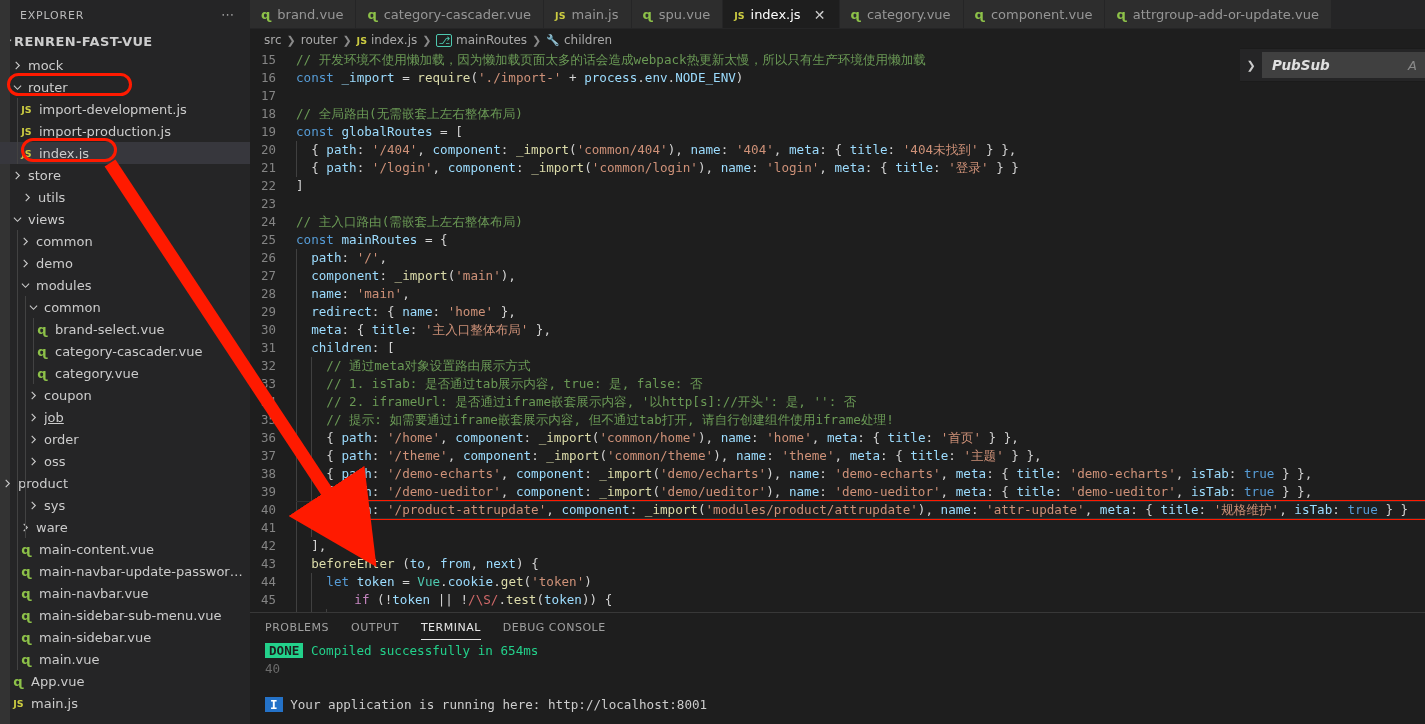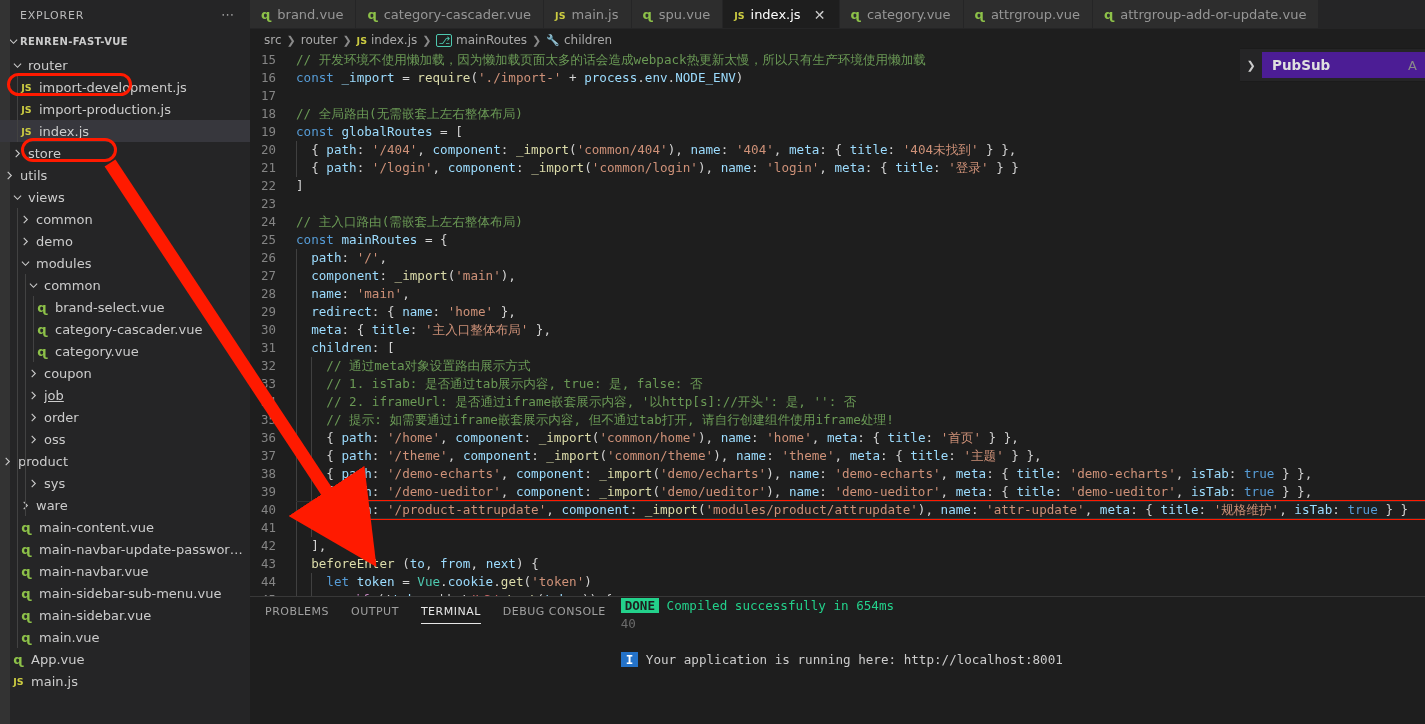--- a/index.html
+++ b/index.html
@@ -19,22 +19,22 @@
   }
   .side-rail { position: absolute; left: 0; top: 0; width: 10px; height: 724px; background: #333333; }
   .side-head {
     height: 30px; display: flex; align-items: center;
     padding-left: 20px; padding-right: 14px;
     color: #bbbbbb; font-size: 11px; letter-spacing: .8px;
     text-transform: uppercase; flex: none; justify-content: space-between;
   }
   .side-head .dots { color: #9a9a9a; font-size: 13px; letter-spacing: 2px; line-height: 8px; }
   .proj-row {
-    height: 22px; display: flex; align-items: center; padding-left: 6px;
-    color: #cccccc; font-size: 10px; font-weight: bold; letter-spacing: .4px; flex: none;
+    height: 22px; display: flex; align-items: center; padding-left: 0;
+    color: #cccccc; font-size: 13px; font-weight: bold; letter-spacing: .4px; flex: none;
   }
   .tree { flex: 1; overflow: hidden; padding-top: 2px; }
   .row {
     height: 22px; display: flex; align-items: center; gap: 4px;
     color: #cccccc; font-size: 13px; white-space: nowrap;
     position: relative;
   }
   .row.selected { background: #37373d; }
   .row .lbl { overflow: hidden; text-overflow: ellipsis; }
   .chev { width: 14px; flex: none; color: #cccccc; font-size: 10px; display: flex; align-items: center; justify-content: center; }
@@ -95,40 +95,40 @@
   .prop { color: #9cdcfe; }
 
   .vguide { position: absolute; top: 0; bottom: 0; width: 1px; background: #404040; }
 
   
   .code-box {
     position: absolute; border: 1.5px solid #ff1a00; pointer-events: none; border-radius: 1px;
   }
 
   
-  .panel { height: 128px; flex: none; background: #1e1e1e; border-top: 1px solid #383838; display: flex; }
+  .panel { height: 112px; flex: none; background: #1e1e1e; border-top: 1px solid #383838; display: flex; flex-direction: column; }
   .panel-tabs { height: 29px; display: flex; align-items: center; gap: 22px; padding-left: 15px; flex: none; }
   .ptab { font-size: 11px; color: #a0a0a0; text-transform: uppercase; letter-spacing: .5px; position: relative; height: 29px; display: flex; align-items: center; }
   .ptab.active { color: #e7e7e7; }
   .ptab.active::after { content: ""; position: absolute; left: 0; right: 0; bottom: 2px; height: 1px; background: #e7e7e7; }
   .term { flex: 1; padding-left: 15px; font-family: "DejaVu Sans Mono", monospace; font-size: 12.6px; line-height: 18px; overflow: hidden; }
   .badge-done { background: #23d18b; color: #1e1e1e; font-weight: bold; padding: 0 4px; }
   .t-green { color: #23d18b; }
   .t-dim { color: #6b6b6b; }
   .badge-i { background: #2472c8; color: #ffffff; padding: 0 5px; font-weight: bold; }
   .t-white { color: #cccccc; }
 
   
   .pubsub {
     position: absolute; right: 0; top: 48px; width: 185px; height: 34px;
     background: #252526; display: flex; align-items: center; z-index: 40;
     border-top: 1px solid #1b1b1b; border-bottom: 1px solid #1b1b1b;
   }
   .pubsub .ps-chev { width: 22px; text-align: center; color: #cccccc; font-size: 11px; }
-  .pubsub .ps-body { flex: 1; height: 26px; background: #4c1d95; display: flex; align-items: center; justify-content: space-between; padding: 0 8px 0 10px; }
+  .pubsub .ps-body { flex: 1; height: 26px; background: #404040; display: flex; align-items: center; justify-content: space-between; padding: 0 8px 0 10px; font-style: italic; }
   .pubsub .ps-title { color: #e0e0e0; font-size: 13.5px; font-weight: bold; }
   .pubsub .ps-right { color: #8a8a8a; font-size: 13px; }
 
   
   .anno { position: absolute; pointer-events: none; z-index: 60; }
   .ring { border: 3.5px solid #ff1a00; border-radius: 13px; }
   .scrollbar-v { position: absolute; right: 0; top: 0; width: 10px; height: 100%; }
 </style>
 </head>
 <body>
@@ -149,20 +149,28 @@
             <path d="M1 3 L5 7 L9 3" stroke="#ccc" stroke-width="1.2" fill="none"></path>
           </svg>
       </span>
       <span>RENREN-FAST-VUE</span>
     </div>
 
     <div class="tree" id="tree">
         <div class="row" style="padding-left: 10px;">
           <span class="chev">
             <svg width="9" height="9" viewBox="0 0 10 10">
+              <path d="M3 1 L7 5 L3 9" stroke="#ccc" stroke-width="1.2" fill="none"></path>
+            </svg>
+          </span>
+          <span class="lbl">mock</span>
+        </div>
+        <div class="row" style="padding-left: 10px;">
+          <span class="chev">
+            <svg width="9" height="9" viewBox="0 0 10 10">
               <path d="M1 3 L5 7 L9 3" stroke="#ccc" stroke-width="1.2" fill="none"></path>
             </svg>
           </span>
           <span class="lbl">router</span>
         </div>
         <div class="row" style="padding-left: 18px;">
           <div class="indent-guide" style="left: 17px;"></div>
           <span class="ficon">
             <span class="js-ic">JS</span>
           </span>
@@ -183,21 +191,21 @@
           <span class="lbl">index.js</span>
         </div>
         <div class="row" style="padding-left: 10px;">
           <span class="chev">
             <svg width="9" height="9" viewBox="0 0 10 10">
               <path d="M3 1 L7 5 L3 9" stroke="#ccc" stroke-width="1.2" fill="none"></path>
             </svg>
           </span>
           <span class="lbl">store</span>
         </div>
-        <div class="row" style="padding-left: 2px;">
+        <div class="row" style="padding-left: 20px;">
           <span class="chev">
             <svg width="9" height="9" viewBox="0 0 10 10">
               <path d="M3 1 L7 5 L3 9" stroke="#ccc" stroke-width="1.2" fill="none"></path>
             </svg>
           </span>
           <span class="lbl">utils</span>
         </div>
         <div class="row" style="padding-left: 10px;">
           <span class="chev">
             <svg width="9" height="9" viewBox="0 0 10 10">
@@ -420,21 +428,21 @@
           <span><span class="js-ic">JS</span></span>
           <span>index.js</span>
           <span class="close">✕</span>
         </div>
         <div class="tab">
           <span><span class="vue-ic">ɋ</span></span>
           <span>category.vue</span>
         </div>
         <div class="tab">
           <span><span class="vue-ic">ɋ</span></span>
-          <span>attrgroup.vue</span>
+          <span>component.vue</span>
         </div>
         <div class="tab">
           <span><span class="vue-ic">ɋ</span></span>
           <span>attrgroup-add-or-update.vue</span>
         </div>
       </div>
 
     <div class="breadcrumb" id="breadcrumb">
         <span class="bc-item">
           <span>src</span>

